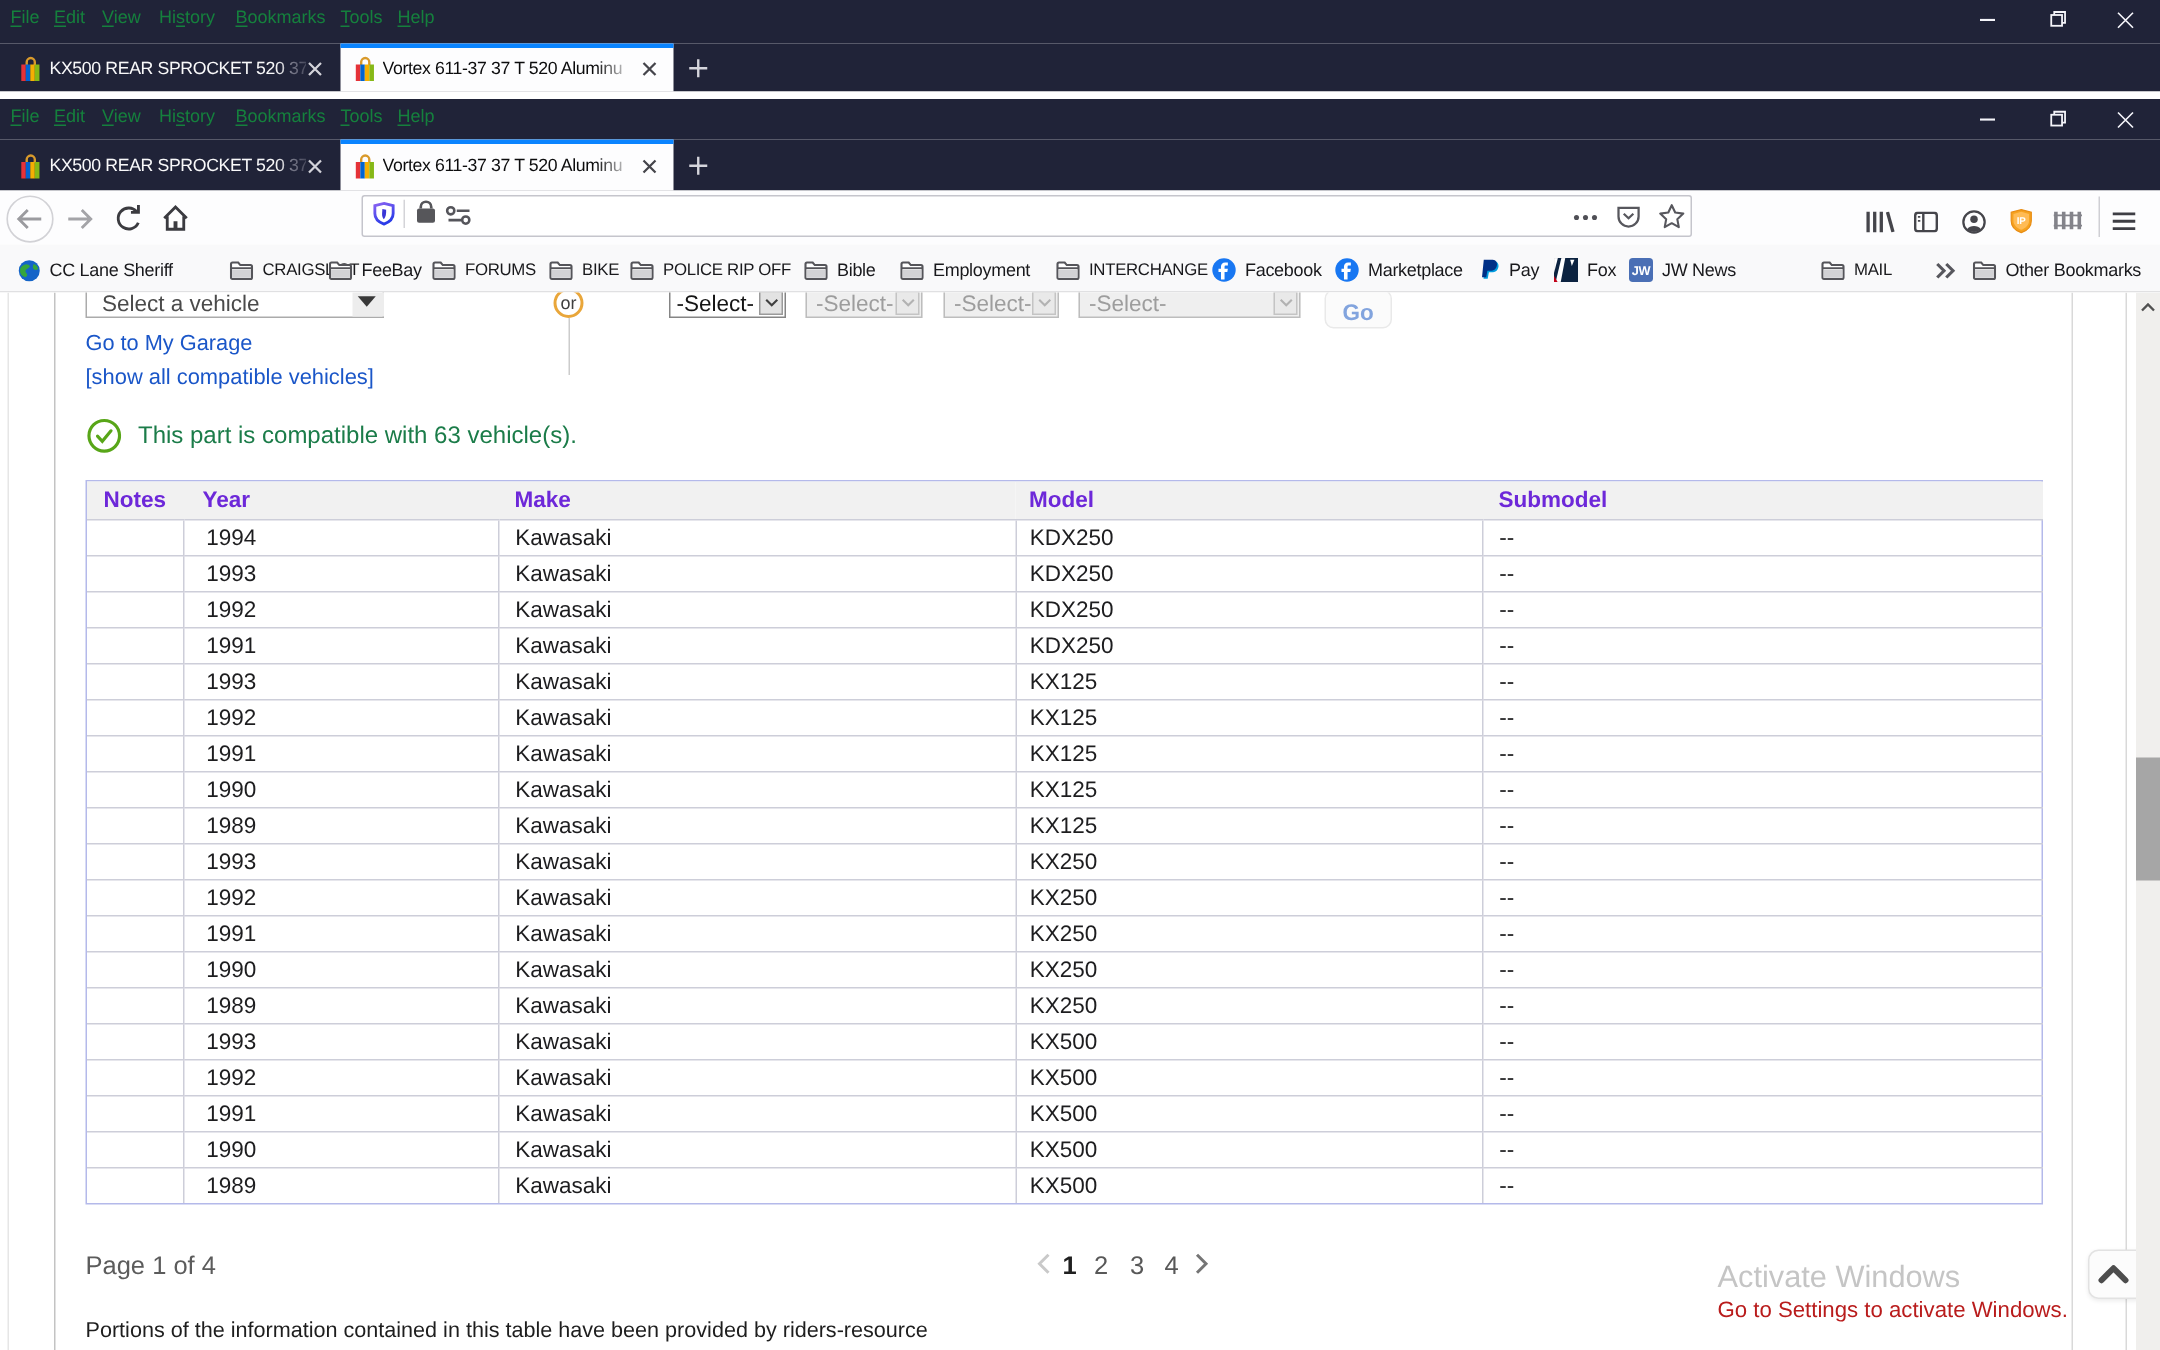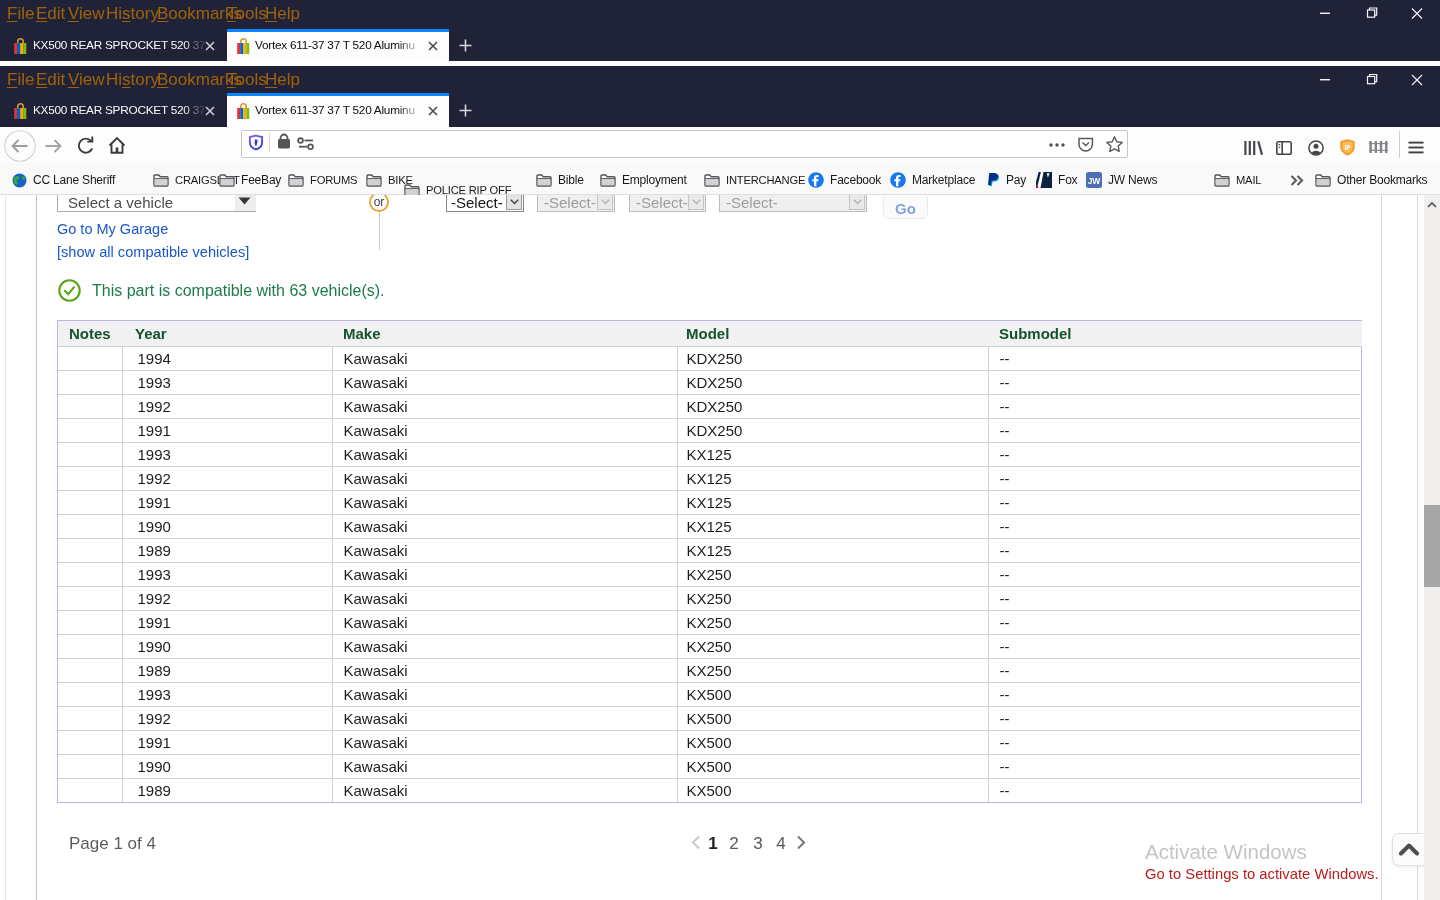--- a/index.html
+++ b/index.html
@@ -1,34 +1,34 @@
 <!DOCTYPE html>
 <html><head>
 <meta charset="utf-8">
 <style>
   * { margin:0; padding:0; box-sizing:border-box; }
   html,body { width:1440px; height:900px; overflow:hidden; background:#fff;
     font-family:"Liberation Sans", sans-serif; }
   .abs { position:absolute; }
   #stage { position:relative; width:1440px; height:900px; overflow:hidden; }
   .navy { background:#202338; }
-  .menutext { color:#a16207; font-size:17px; letter-spacing:0; }
+  .menutext { color:#15803d; font-size:12px; letter-spacing:0; }
   .menutext span { margin-right:0; }
   .mitem { position:absolute; top:0; }
   .u { text-decoration:underline; text-underline-offset:2px; text-decoration-thickness:1px; }
   .tab-title { font-size:11.8px; letter-spacing:-0.25px; white-space:nowrap; overflow:hidden;
     -webkit-mask-image:linear-gradient(to right,#000 82%,transparent 97%); }
   .bmitem { position:absolute; top:168px; height:24px; display:flex; align-items:center;
     font-size:12px; letter-spacing:-0.2px; color:#19191c; white-space:nowrap; }
   .bmitem svg, .bmitem .bicon { margin-right:6px; }
   .vline { position:absolute; width:1px; background:#dcdcdc; }
   table.compat { border-collapse:collapse; table-layout:fixed; width:1304px;
     font-size:15px; color:#1d1d1f; }
   table.compat th { background:#f1f1f1; font-weight:bold; text-align:left;
-    height:25px; border:0; border-bottom:1px solid #cdced9; font-size:15px; color:#14532d; }
+    height:25px; border:0; border-bottom:1px solid #cdced9; font-size:15px; color:#6d28d9; }
   table.compat td { height:24px; border:1px solid #cdced9; padding:0; }
   table.compat td:nth-child(2) { padding-left:15px; }
   table.compat td:nth-child(3) { padding-left:11px; }
   table.compat td:nth-child(4) { padding-left:9px; }
   table.compat td:nth-child(5) { padding-left:11px; }
   table.compat tbody tr:last-child td { border-bottom:0; }
   table.compat td:first-child { border-left:0; }
   table.compat td:last-child { border-right:0; }
   .link { color:#1a56c8; }
 </style>
@@ -266,21 +266,21 @@
     <span style="font-size:11.2px">FORUMS</span>
     </div>
   <div class="bmitem" style="left:366px;">
     <svg class="bicon" width="16" height="14" viewBox="0 0 16 14">
         <path d="M1 12 V3 q0-1 1-1 h3.8 l1.4 1.7 H14 q1 0 1 1 V12 q0 1-1 1 H2 q-1 0-1-1 z" fill="#fff" stroke="#55555a" stroke-width="1.4"></path>
         <path d="M1.2 5.7 H14.8" stroke="#55555a" stroke-width="1.2"></path>
         <rect x="1.7" y="6.6" width="12.6" height="5.6" fill="#d2d2d5"></rect>
       </svg>
     <span style="font-size:11.2px">BIKE</span>
     </div>
-  <div class="bmitem" style="left:404px;margin-top:10px;">
+  <div class="bmitem" style="left:420px;">
     <svg class="bicon" width="16" height="14" viewBox="0 0 16 14">
         <path d="M1 12 V3 q0-1 1-1 h3.8 l1.4 1.7 H14 q1 0 1 1 V12 q0 1-1 1 H2 q-1 0-1-1 z" fill="#fff" stroke="#55555a" stroke-width="1.4"></path>
         <path d="M1.2 5.7 H14.8" stroke="#55555a" stroke-width="1.2"></path>
         <rect x="1.7" y="6.6" width="12.6" height="5.6" fill="#d2d2d5"></rect>
       </svg>
     <span style="font-size:11.2px">POLICE RIP OFF</span>
     </div>
   <div class="bmitem" style="left:536px;">
     <svg class="bicon" width="16" height="14" viewBox="0 0 16 14">
         <path d="M1 12 V3 q0-1 1-1 h3.8 l1.4 1.7 H14 q1 0 1 1 V12 q0 1-1 1 H2 q-1 0-1-1 z" fill="#fff" stroke="#55555a" stroke-width="1.4"></path>
@@ -564,32 +564,33 @@
               <td></td>
               <td>1989</td>
               <td>Kawasaki</td>
               <td>KX500</td>
               <td>--</td>
             </tr>
         </tbody>
       </table>
     </div>
 
-    <div class="abs" style="left:69px;top:639px;font-size:17px;color:#5c5c5c;">Page 1 of 4</div>
+    <div class="abs" style="left:57px;top:639px;font-size:17px;color:#5c5c5c;">Page 1 of 4</div>
     <svg class="abs" style="left:691px;top:640px" width="10" height="15" viewBox="0 0 10 15">
         <path d="M8 1.5 L2 7.5 l6 6" fill="none" stroke="#c9c9c9" stroke-width="2"></path>
       </svg>
     <div class="abs" style="left:707px;top:639px;width:12px;font-size:17px;font-weight:bold;color:#202020;text-align:center;">1</div>
     <div class="abs" style="left:728px;top:639px;width:12px;font-size:17px;color:#585858;text-align:center;">2</div>
     <div class="abs" style="left:752px;top:639px;width:12px;font-size:17px;color:#585858;text-align:center;">3</div>
     <div class="abs" style="left:775px;top:639px;width:12px;font-size:17px;color:#585858;text-align:center;">4</div>
     <svg class="abs" style="left:796px;top:640px" width="10" height="15" viewBox="0 0 10 15">
         <path d="M2 1.5 L8 7.5 l-6 6" fill="none" stroke="#757575" stroke-width="2"></path>
       </svg>
 
+    <div class="abs" style="left:57px;top:684px;font-size:14.4px;color:#1e1e1e;">Portions of the information contained in this table have been provided by riders-resource</div>
 
     <div class="abs" style="left:1145px;top:645px;font-size:20.5px;color:#c5c5c5;">Activate Windows</div>
     <div class="abs" style="left:1145px;top:671px;font-size:14.8px;color:#b91c1c;">Go to Settings to activate Windows.</div>
 
     <div class="abs" style="left:1392px;top:638px;width:39px;height:33px;background:#fcfcfc;border:1px solid #e2e2e2;border-radius:7px;box-shadow:0 1px 3px rgba(0,0,0,0.08);"></div>
     <svg class="abs" style="left:1398px;top:648px" width="22" height="13" viewBox="0 0 22 13">
       <path d="M3 10.5 L11 2.5 l8 8" fill="none" stroke="#4d4d4d" stroke-width="4" stroke-linecap="round" stroke-linejoin="round"></path>
     </svg>
 
     <div class="abs" style="left:1424px;top:0;width:16px;height:705px;background:#f0efed;"></div>

